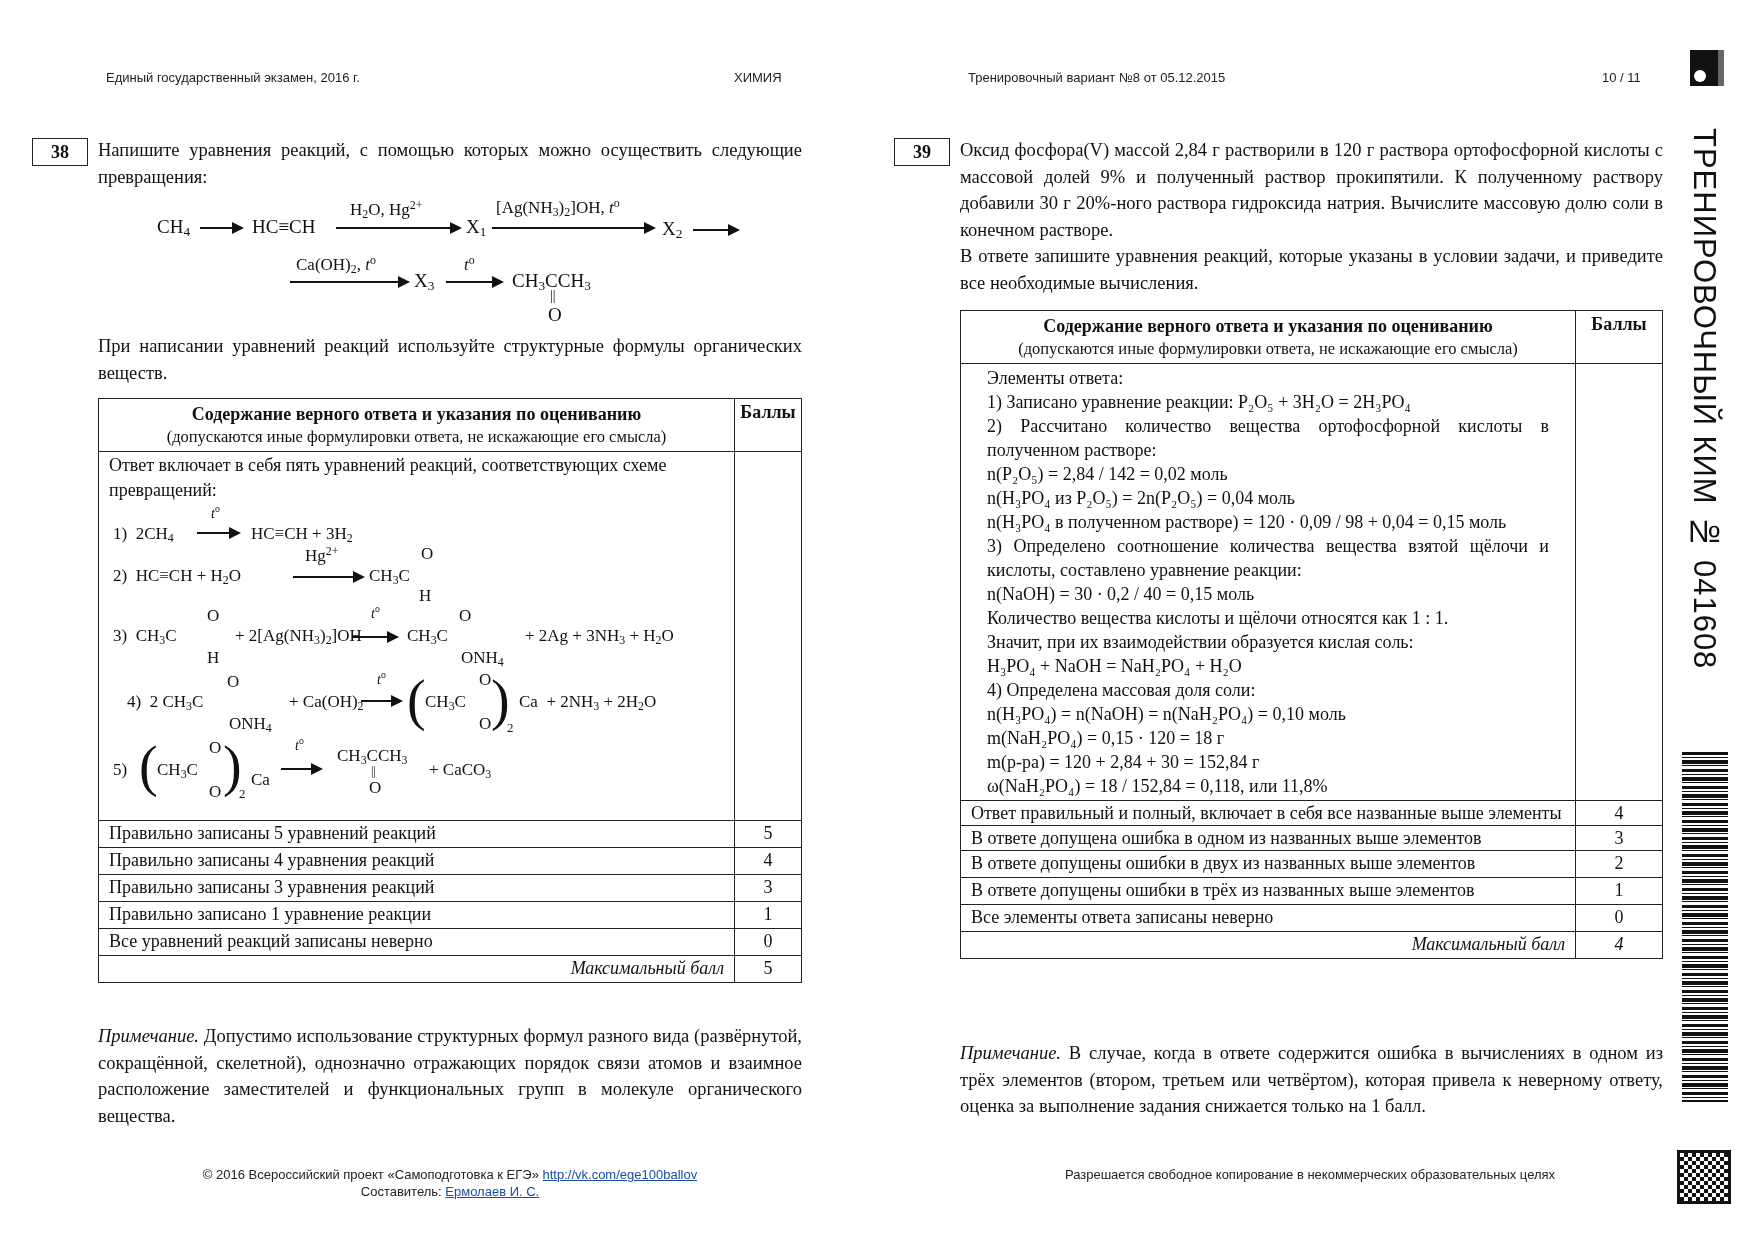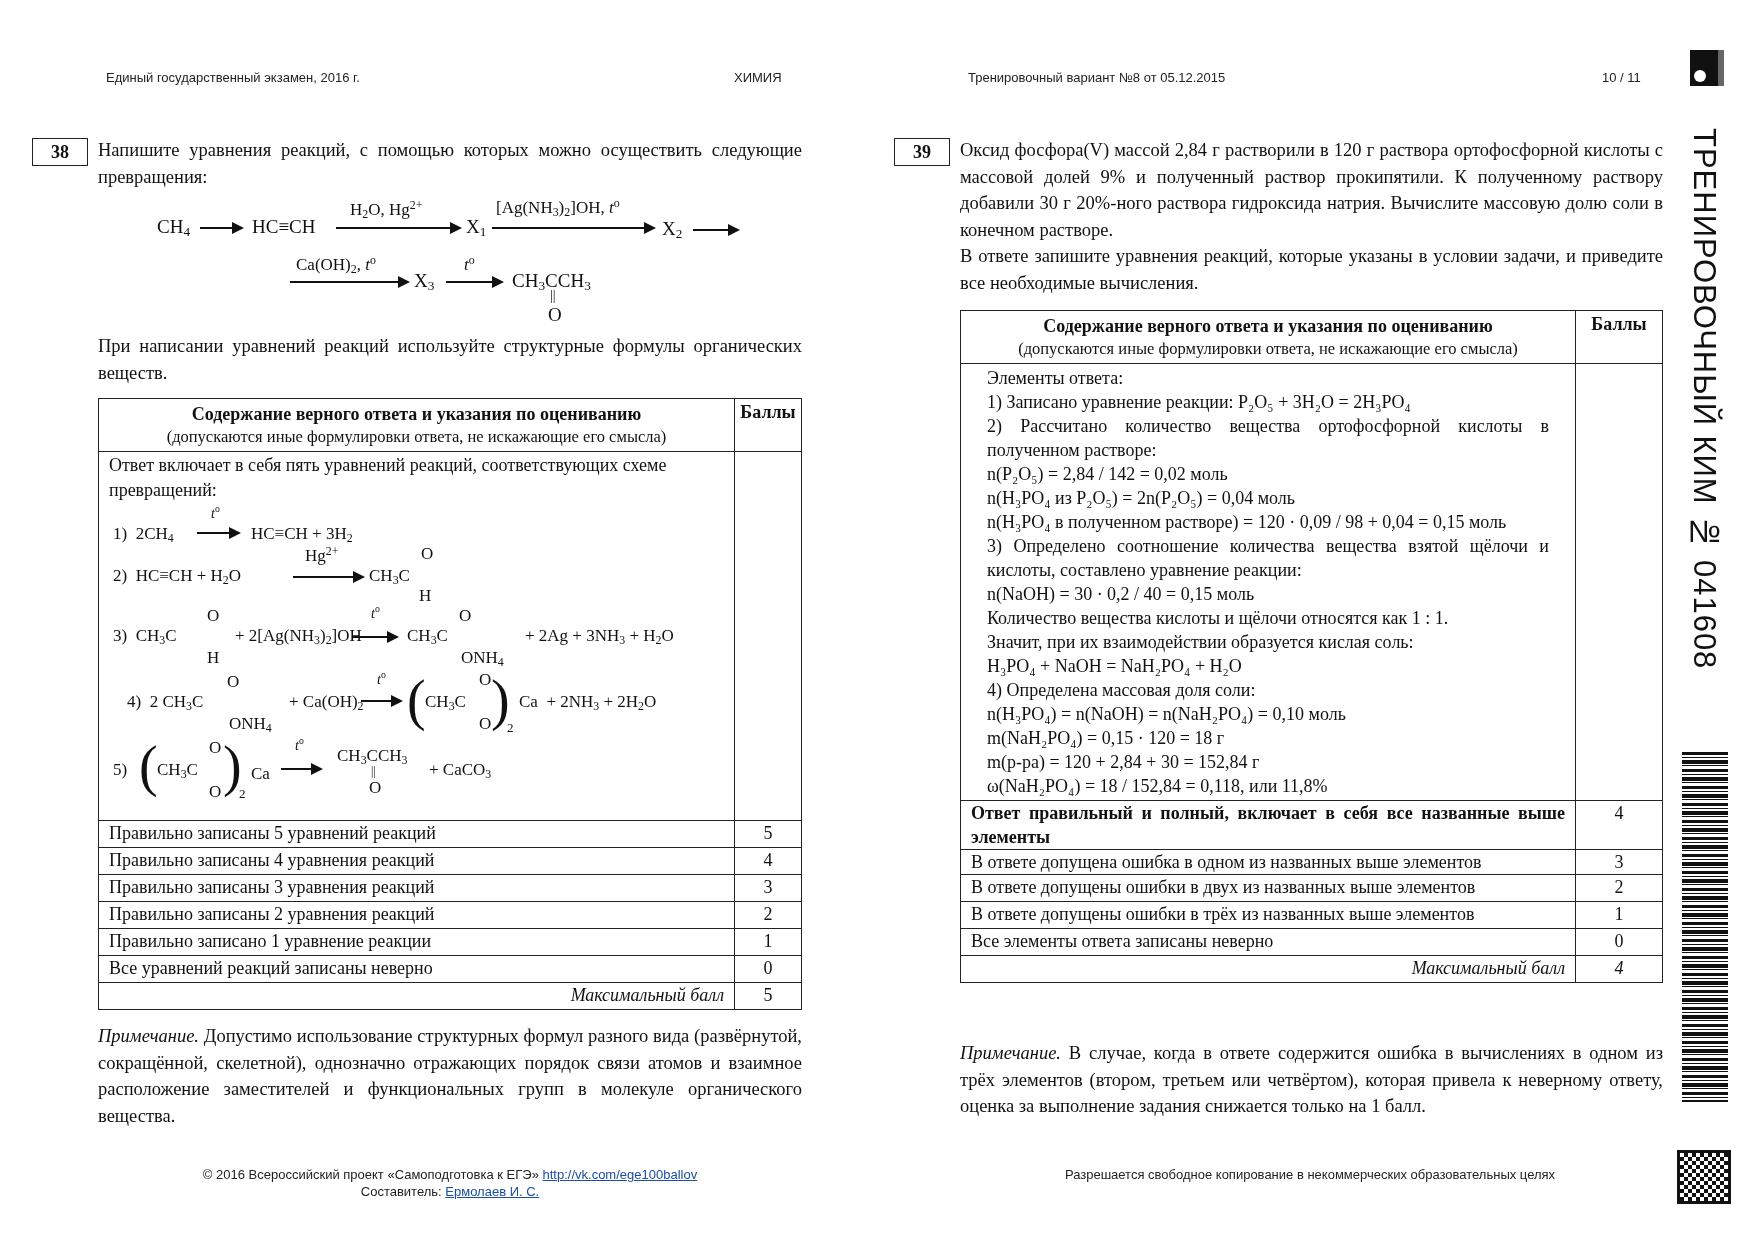--- a/index.html
+++ b/index.html
@@ -131,21 +131,21 @@
       </div>
 
       <div class="rxn" style="height:66px;">
         <span class="abs" style="left:4px; top:22px;">5)</span>
         <span class="abs" style="left:30px; top:-4px; font-size:56px; font-weight:100;">(</span>
         <span class="abs" style="left:48px; top:22px;">CH<sub>3</sub>C</span>
         <span class="abs" style="left:100px; top:0px;">O</span>
         <span class="abs" style="left:100px; top:44px;">O</span>
         <span class="abs" style="left:114px; top:-4px; font-size:56px; font-weight:100;">)</span>
         <span class="abs" style="left:130px; top:48px; font-size:13px;">2</span>
-        <span class="abs" style="left:142px; top:26px;">Ca</span>
+        <span class="abs" style="left:142px; top:32px;">Ca</span>
         <span class="abs" style="left:186px; top:0px; font-size:14px;"><i>t</i><sup>o</sup></span>
         <div class="arrow" style="left:172px; top:30px; width:40px;"></div>
         <span class="abs" style="left:228px; top:8px;">CH<sub>3</sub>CCH<sub>3</sub></span>
         <span class="abs" style="left:262px; top:26px; font-size:12px;">||</span>
         <span class="abs" style="left:260px; top:40px;">O</span>
         <span class="abs" style="left:320px; top:22px;">+ CaCO<sub>3</sub></span>
       </div>
     </td>
     <td class="pts"></td>
   </tr>
@@ -153,24 +153,20 @@
         <td>Правильно записаны 5 уравнений реакций</td>
         <td class="pts">5</td>
       </tr>
   <tr class="row-h">
         <td>Правильно записаны 4 уравнения реакций</td>
         <td class="pts">4</td>
       </tr>
   <tr class="row-h">
         <td>Правильно записаны 3 уравнения реакций</td>
         <td class="pts">3</td>
-      </tr>
-  <tr class="row-h">
-        <td>Правильно записаны 2 уравнения реакций</td>
-        <td class="pts">2</td>
       </tr>
   <tr class="row-h">
         <td>Правильно записано 1 уравнение реакции</td>
         <td class="pts">1</td>
       </tr>
   <tr class="row-h">
         <td>Все уравнений реакций записаны неверно</td>
         <td class="pts">0</td>
       </tr>
   <tr class="row-h">
@@ -212,21 +208,21 @@
       <div>H₃PO₄ + NaOH = NaH₂PO₄ + H₂O</div>
       <div>4) Определена массовая доля соли:</div>
       <div>n(H₃PO₄) = n(NaOH) = n(NaH₂PO₄) = 0,10 моль</div>
       <div>m(NaH₂PO₄) = 0,15 · 120 = 18 г</div>
       <div>m(р-ра) = 120 + 2,84 + 30 = 152,84 г</div>
       <div>ω(NaH₂PO₄) = 18 / 152,84 = 0,118, или 11,8%</div>
     </td>
     <td class="pts"></td>
   </tr>
   <tr>
-        <td style="line-height:24px; text-align:justify;font-weight:bold;">Ответ правильный и полный, включает в себя все названные выше элементы</td>
+        <td style="line-height:24px; text-align:justify;">Ответ правильный и полный, включает в себя все названные выше элементы</td>
         <td class="pts" style="line-height:24px;">4</td>
       </tr>
   <tr>
         <td style="line-height:24px; text-align:justify;margin-top:20px;">В ответе допущена ошибка в одном из названных выше элементов</td>
         <td class="pts" style="line-height:24px;">3</td>
       </tr>
   <tr class="row-h">
         <td>В ответе допущены ошибки в двух из названных выше элементов</td>
         <td class="pts">2</td>
       </tr>

